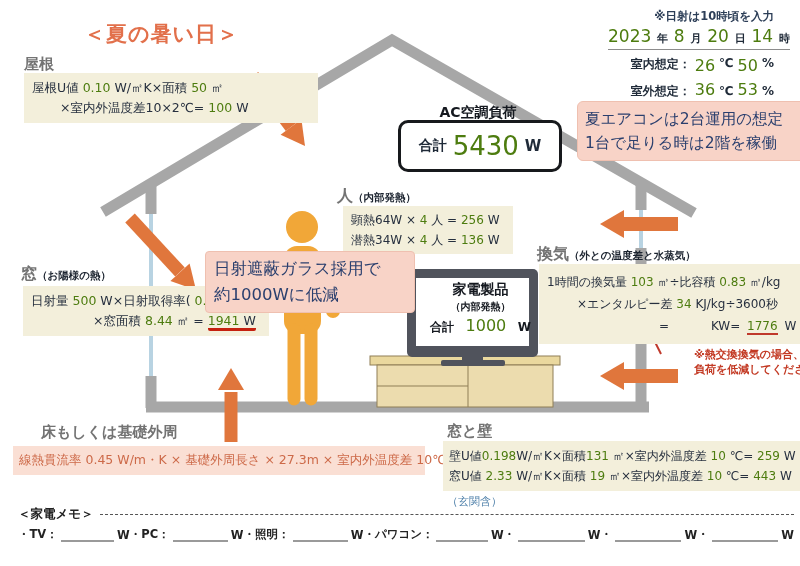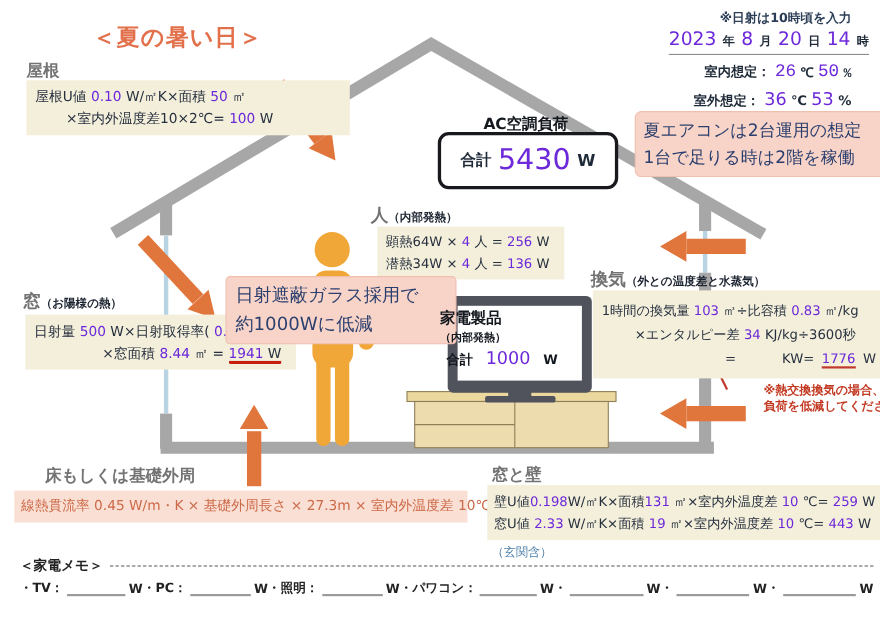--- a/index.html
+++ b/index.html
@@ -1,20 +1,20 @@
 <!DOCTYPE html>
 <html><head>
 <meta charset="utf-8">
 <style>
   html,body{margin:0;padding:0;background:#fff;}
   #page{position:relative;width:800px;height:566px;background:#ffffff;overflow:hidden;
         font-family:"DejaVu Sans","Liberation Sans",sans-serif;color:#1f2a38;}
   .abs{position:absolute;}
   .nowrap{white-space:nowrap;}
-  .num{color:#6d28d9;}
+  .num{color:#4d7c0f;}
   .bold{font-weight:bold;}
   .cream{background:#f3efdb;}
   .pinkbox{background:#f8d3c7;border:1px solid #efc0b0;border-radius:6px;color:#2a3f6e;}
   .hdr{font-weight:bold;color:#737373;font-size:15px;}
   .hdr-sub{font-weight:bold;font-size:10.5px;color:#1c2430;}
   .formula{font-size:12.5px;color:#27303f;line-height:20px;}
   .red{color:#c33a24;margin-left:40px;}
   .u-red-thick{border-bottom:3px solid #c5200f;border-radius:2px;padding-bottom:0px;}
   .u-red-thin{border-bottom:2px solid #c0392b;}
   .blank{display:inline-block;border-bottom:2px solid #9a9a9a;height:12px;flex:1 1 40px;min-width:34px;margin:0 3px;}
@@ -98,21 +98,21 @@
     <span class="num" style="font-size:17px;">2023</span>
     <span class="bold" style="font-size:11px;">年</span>
     <span class="num" style="font-size:17px;">8</span>
     <span class="bold" style="font-size:11px;">月</span>
     <span class="num" style="font-size:17px;">20</span>
     <span class="bold" style="font-size:11px;">日</span>
     <span class="num" style="font-size:17px;">14</span>
     <span class="bold" style="font-size:11px;">時</span>
   </div>
 
-  <div class="abs nowrap" style="right:26px;top:56px;font-size:12px;display:flex;align-items:flex-end;gap:4px;font-family:Liberation Mono, monospace;">
+  <div class="abs nowrap" style="right:26px;top:56px;font-size:12px;display:flex;align-items:flex-start;gap:4px;">
     <span class="bold">室内想定：</span>
     <span class="num" style="font-size:16px;">26</span>
     <span class="bold">℃</span>
     <span class="num" style="font-size:16px;">50</span>
     <span class="bold">%</span>
   </div>
 
   <div class="abs nowrap" style="right:26px;top:80px;font-size:12px;display:flex;align-items:baseline;gap:4px;">
     <span class="bold">室外想定：</span>
     <span class="num" style="font-size:16px;">36</span>
@@ -187,21 +187,21 @@
     <div class="nowrap" style="padding-left:62px;">
       <span>×窓面積 </span><span class="num">8.44</span><span> ㎡ = </span><span class="u-red-thick"><span class="num">1941</span><span> W</span></span>
     </div>
   </div>
 
   <div class="abs pinkbox" style="left:205px;top:251px;width:192px;padding:4px 8px;font-size:16.5px;line-height:26px;border-radius:4px;">
     <div class="nowrap">日射遮蔽ガラス採用で</div>
     <div class="nowrap">約1000Wに低減</div>
   </div>
 
-  <div class="abs" style="left:400px;top:281px;width:113px;color:#14181f;">
+  <div class="abs" style="left:424px;top:281px;width:113px;text-align:center;color:#14181f;">
     <div class="bold nowrap" style="font-size:14px;">家電製品</div>
     <div class="bold nowrap" style="font-size:10px;margin-top:1px;">（内部発熱）</div>
     <div style="display:flex;justify-content:space-between;align-items:baseline;padding:2px 6px 0 6px;">
       <span class="bold" style="font-size:12px;">合計</span>
       <span class="num" style="font-size:16px;">1000</span>
       <span class="bold" style="font-size:12px;">W</span>
     </div>
   </div>
 
   <div class="abs hdr nowrap" style="left:41px;top:423px;">床もしくは基礎外周</div>

